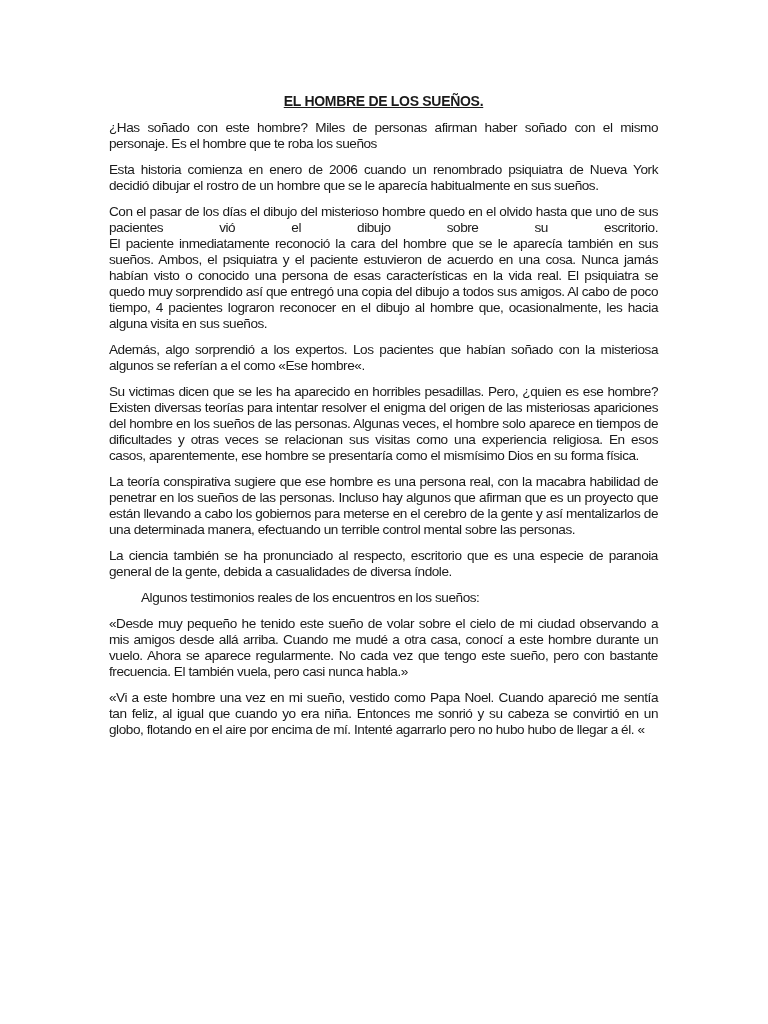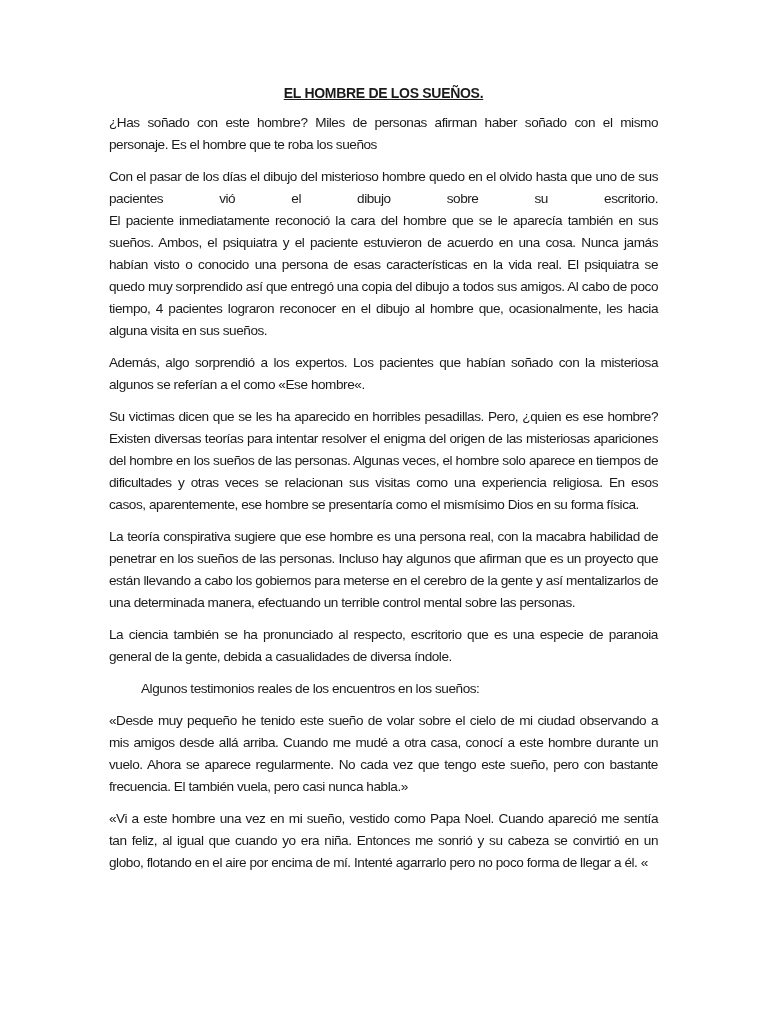--- a/index.html
+++ b/index.html
@@ -11,35 +11,35 @@
       width: 768px;
       height: 1024px;
       position: relative;
       overflow: hidden;
       font-family: "Liberation Sans", sans-serif;
       color: #1a1a1a;
     }
     .page {
       position: absolute;
       left: 109px;
-      top: 84px;
+      top: 92px;
       width: 549px;
     }
     .doc-title {
       text-align: center;
       font-weight: bold;
       text-decoration: underline;
       font-size: 14px;
       letter-spacing: -0.3px;
       margin: 0 0 10px 0;
       line-height: 18px;
     }
     .para {
       font-size: 13.6px;
-      line-height: 22px;
+      line-height: 16px;
       letter-spacing: -0.45px;
       margin: 0 0 10px 0;
       text-align: justify;
     }
     .para.left {
       text-align: left;
       margin-left: 32px;
     }
     .jline {
       display: block;
@@ -47,23 +47,24 @@
       text-align-last: justify;
     }
   </style>
 </head>
 <body>
 
 <div class="page">
   <div class="doc-title">EL HOMBRE DE LOS SUEÑOS.</div>
 
   <p class="para">¿Has soñado con este hombre? Miles de personas afirman haber soñado con el mismo personaje. Es el hombre que te roba los sueños</p>
+  <p class="para">Esta historia comienza en enero de 2006 cuando un renombrado psiquiatra de Nueva York decidió dibujar el rostro de un hombre que se le aparecía habitualmente en sus sueños.</p>
   <p class="para">
     <span class="jline">Con el pasar de los días el dibujo del misterioso hombre quedo en el olvido hasta que uno de sus pacientes vió el dibujo sobre su escritorio.</span><span>El paciente inmediatamente reconoció la cara del hombre que se le aparecía también en sus sueños. Ambos, el psiquiatra y el paciente estuvieron de acuerdo en una cosa. Nunca jamás habían visto o conocido una persona de esas características en la vida real. El psiquiatra se quedo muy sorprendido así que entregó una copia del dibujo a todos sus amigos. Al cabo de poco tiempo, 4 pacientes lograron reconocer en el dibujo al hombre que, ocasionalmente, les hacia alguna visita en sus sueños.</span>
   </p>
   <p class="para">Además, algo sorprendió a los expertos.  Los pacientes que habían soñado con la misteriosa algunos se referían a el como «Ese hombre«.</p>
   <p class="para">Su victimas dicen que se les ha aparecido en horribles pesadillas. Pero, ¿quien es ese hombre? Existen diversas teorías para intentar resolver el enigma del origen de las misteriosas apariciones del hombre en los sueños de las personas. Algunas veces, el hombre solo aparece en tiempos de dificultades y otras veces se relacionan sus visitas como una experiencia religiosa. En esos casos, aparentemente, ese hombre se presentaría como el mismísimo Dios en su forma física.</p>
   <p class="para">La teoría conspirativa sugiere que ese hombre es una persona real, con la macabra habilidad de penetrar en los sueños de las personas. Incluso hay algunos que afirman que es un proyecto que están llevando a cabo los gobiernos para meterse en el cerebro de la gente y así mentalizarlos de una determinada manera, efectuando un terrible control mental sobre las personas.</p>
   <p class="para">La ciencia también se ha pronunciado al respecto, escritorio que es una especie de paranoia general de la gente, debida a casualidades de diversa índole.</p>
   <p class="para left">Algunos testimonios reales de los encuentros en los sueños:</p>
   <p class="para">«Desde muy pequeño he tenido este sueño de volar sobre el cielo de mi ciudad observando a mis amigos desde allá arriba. Cuando me mudé a otra casa, conocí a este hombre durante un vuelo. Ahora se aparece regularmente. No cada vez que tengo este sueño, pero con bastante frecuencia. El también vuela, pero casi nunca habla.»</p>
-  <p class="para">«Vi a este hombre una vez en mi sueño, vestido como Papa Noel. Cuando apareció me sentía tan feliz, al igual que cuando yo era niña. Entonces me sonrió y su cabeza se convirtió en un globo, flotando en el aire por encima de mí. Intenté agarrarlo pero no poco forma de llegar a él. «</p>
+  <p class="para">«Vi a este hombre una vez en mi sueño, vestido como Papa Noel. Cuando apareció me sentía tan feliz, al igual que cuando yo era niña. Entonces me sonrió y su cabeza se convirtió en un globo, flotando en el aire por encima de mí. Intenté agarrarlo pero no hubo hubo de llegar a él. «</p>
 </div>
 
 </body></html>

